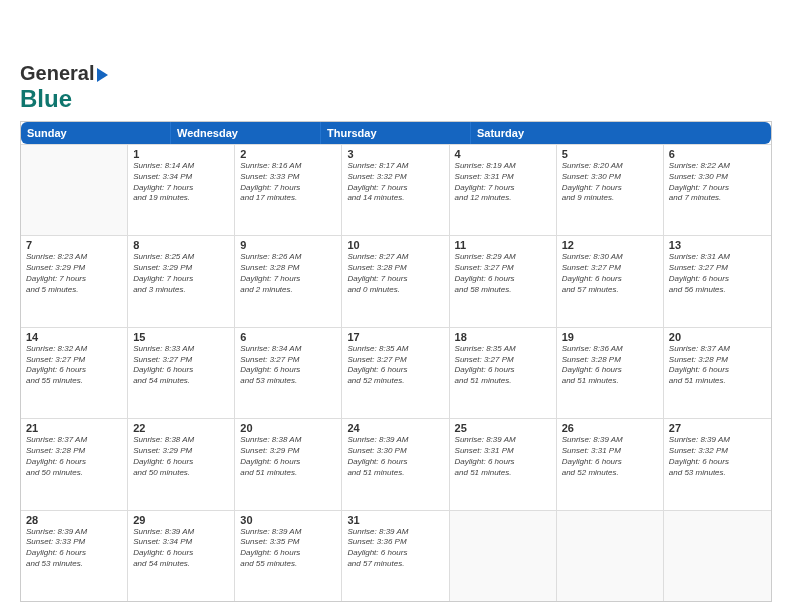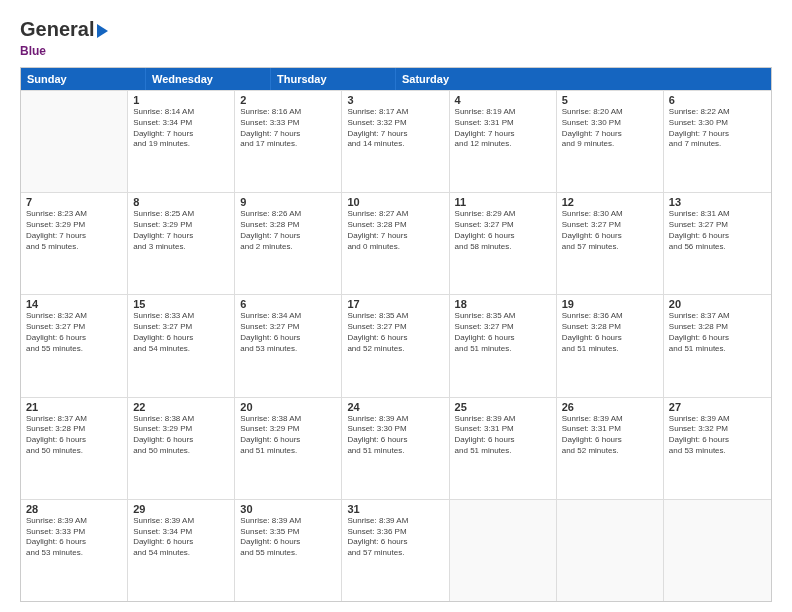--- a/index.html
+++ b/index.html
@@ -20,20 +20,21 @@
     .header {
       display: flex;
       justify-content: space-between;
       align-items: flex-start;
       margin-bottom: 8px;
     }
     .logo {
       display: flex;
       flex-direction: column;
       align-items: flex-start;
+      margin-top: 44px;
     }
     .logo-line {
       display: flex;
       align-items: center;
     }
     .title-block {
       text-align: right;
     }
     .month-year {
       font-size: 32px;
@@ -47,22 +48,23 @@
       margin-top: 2px;
     }
     .calendar {
       flex: 1;
       display: flex;
       flex-direction: column;
       border: 1px solid #ccc;
     }
     .cal-header {
       display: grid;
-      grid-template-columns: repeat(6, 1fr);
+      grid-template-columns: repeat(5, 1fr);
       background: #1565c0;
+      border-radius: 6px;
     }
     .cal-header-cell {
       color: #fff;
       font-size: 11px;
       font-weight: bold;
       padding: 5px 6px;
       text-align: left;
       border-right: 1px solid #2575d0;
     }
     .cal-header-cell:last-child { border-right: none; }
@@ -92,34 +94,35 @@
       font-size: 11px;
       font-weight: bold;
       color: #333;
       display: block;
       margin-bottom: 1px;
     }
     .cell-info {
       font-size: 8px;
       color: #444;
       line-height: 1.35;
+      font-style: italic;
     }
   </style>
 </head>
 <body>
 
 <div class="page">
   <div class="header">
     <div class="logo">
       <div class="logo-line">
         <span style="font-size:20px;font-weight:bold;color:#333;">General</span>
         <span style="display:inline-block;width:0;height:0;border-top:7px solid transparent;border-bottom:7px solid transparent;border-left:11px solid #1565c0;margin-left:3px;margin-top:2px;"></span>
       </div>
       <div>
-        <span style="font-size:12px;font-weight:bold;color:#701a75;">Blue</span>
+        <span style="font-size:24px;font-weight:bold;color:#0f766e;">Blue</span>
       </div>
     </div>
     <div class="title-block">
       <div class="month-year"></div>
       <div class="location"></div>
     </div>
   </div>
 
   <div class="calendar">
     <div class="cal-header">

